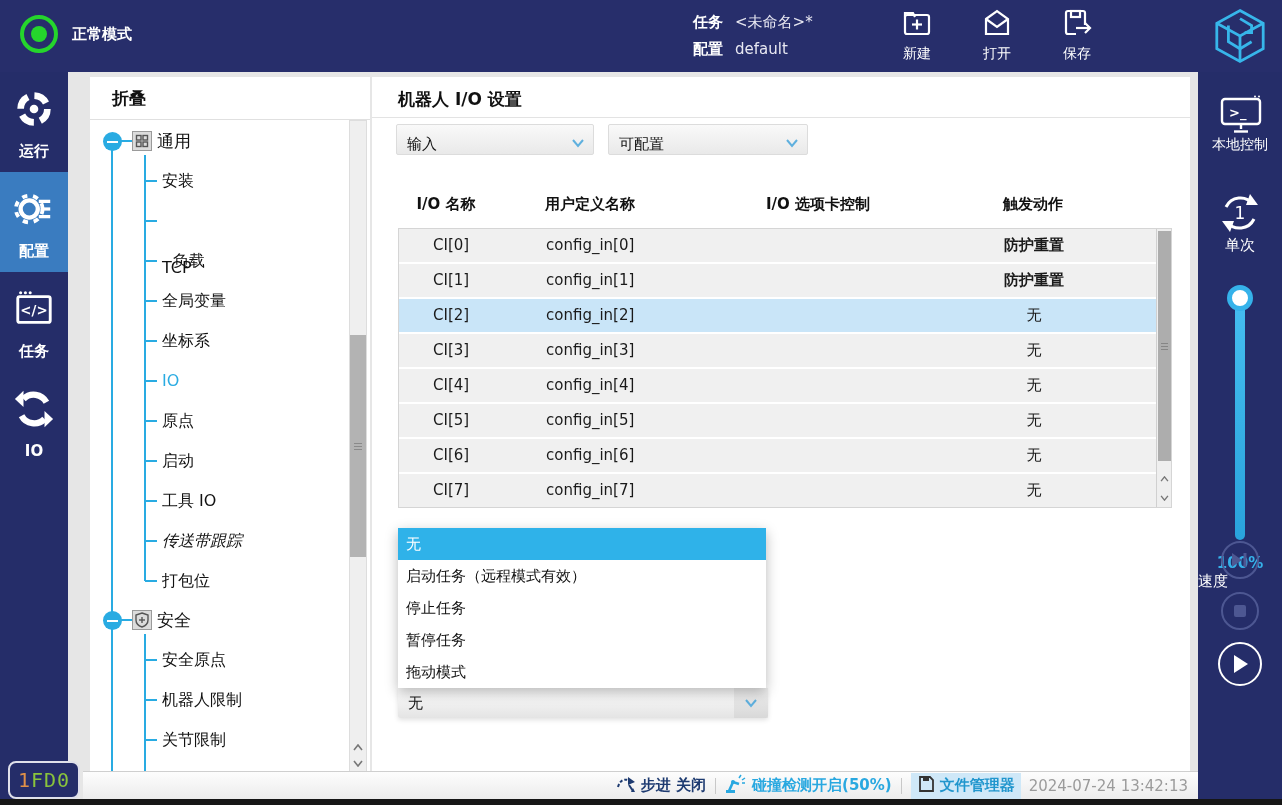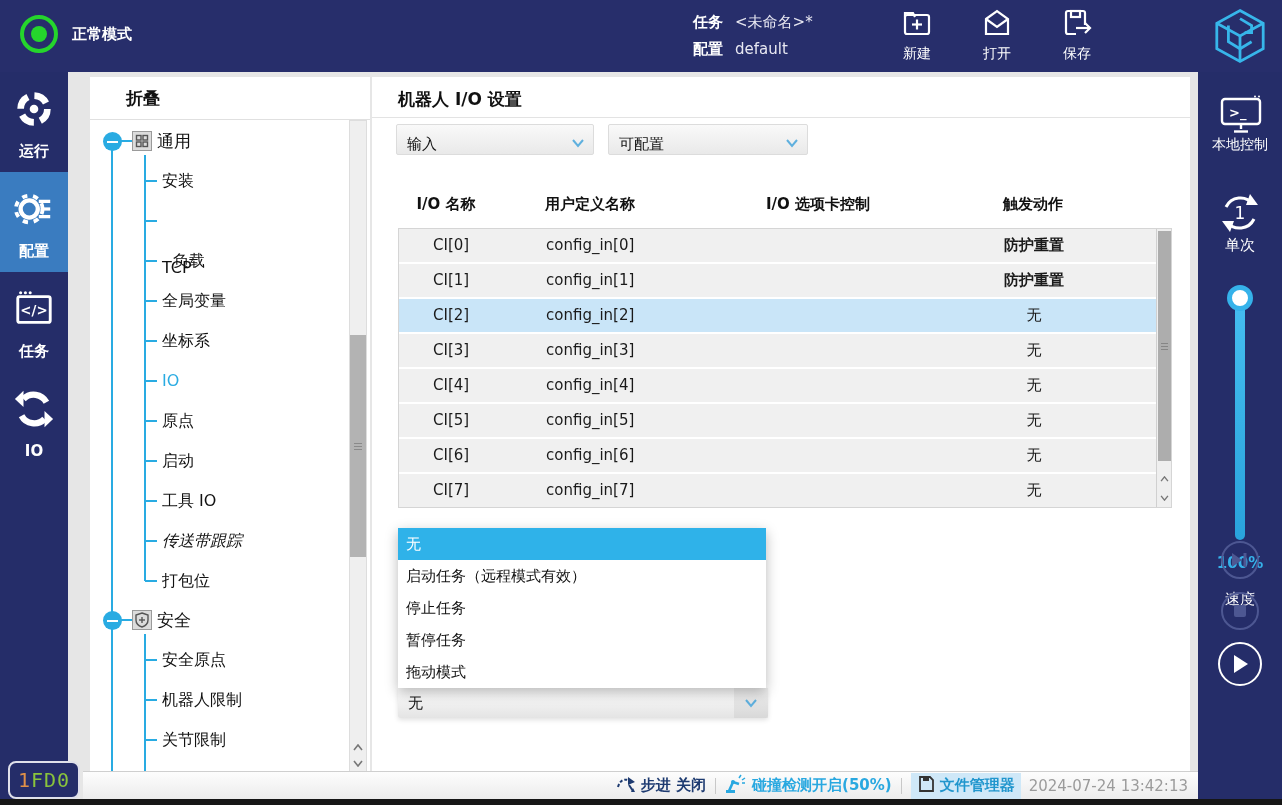--- a/index.html
+++ b/index.html
@@ -25,21 +25,21 @@
   #left-sidebar{position:absolute;left:0;top:72px;width:68px;height:733px;background:#252d69;}
   .nav-item{height:100px;display:flex;flex-direction:column;align-items:center;padding-top:16px;box-sizing:border-box;gap:8px;color:#fff;cursor:pointer;}
   .nav-item.active{background:#3a7cc0;}
   .nav-item .nlabel{font-size:15px;font-weight:bold;}
   #badge{position:absolute;left:8px;top:761px;width:68px;height:34px;border:2px solid #dfe0ea;border-radius:8px;background:#252d69;display:flex;align-items:center;justify-content:center;font-family:"DejaVu Sans Mono",monospace;font-size:20px;letter-spacing:1px;}
   #badge .p1{color:#e09048;}
   #badge .p2{color:#8ac43c;}
 
   
   #tree-panel{position:absolute;left:90px;top:77px;width:280px;height:694px;background:#fff;}
-  #tree-header{position:absolute;left:0;top:0;right:0;height:42px;border-bottom:1px solid #e0e0e0;display:flex;align-items:center;padding-left:36px;font-size:17px;font-weight:bold;color:#111;}
+  #tree-header{position:absolute;left:0;top:0;right:0;height:42px;border-bottom:1px solid #e0e0e0;display:flex;align-items:center;padding-left:22px;font-size:17px;font-weight:bold;color:#111;}
   #tree-content{position:absolute;left:0;top:0;right:0;bottom:0;overflow:hidden;}
   .vline{position:absolute;width:2px;background:#29abe2;}
   .hline{position:absolute;height:2px;background:#29abe2;}
   .tree-toggle{position:absolute;left:13px;width:19px;height:19px;border-radius:50%;background:#29abe2;cursor:pointer;}
   .tree-toggle::after{content:"";position:absolute;left:4px;right:4px;top:8.5px;height:2px;background:#fff;}
   .tree-gicon{position:absolute;left:42px;width:20px;height:20px;}
   .tree-glabel{position:absolute;left:67px;font-size:17px;color:#111;cursor:pointer;white-space:nowrap;}
   .tree-clabel{position:absolute;left:72px;font-size:16px;color:#111;cursor:pointer;white-space:nowrap;}
   .tree-clabel.sel{color:#29abe2;}
   .vscroll-track{position:absolute;left:259px;top:43px;width:18px;height:652px;background:#efefef;border:1px solid #ddd;box-sizing:border-box;}
@@ -77,21 +77,21 @@
   .opt.sel{background:#2fb2e9;color:#fff;}
   #trigger-select{position:absolute;left:26px;top:611px;width:370px;height:30px;background:linear-gradient(#fdfdfd,#e4e4e4);border-radius:2px;box-shadow:0 2px 5px rgba(0,0,0,0.12);display:flex;align-items:center;padding-left:10px;font-size:15px;color:#111;box-sizing:border-box;cursor:pointer;}
   #trigger-select .chevzone{position:absolute;right:0;top:0;width:34px;height:30px;background:rgba(0,0,0,0.05);display:flex;align-items:center;justify-content:center;}
 
   
   #right-sidebar{position:absolute;left:1198px;top:72px;width:84px;height:733px;background:#252d69;color:#fff;}
   .rs-label{position:absolute;width:84px;text-align:center;font-size:14px;}
   #slider-track{position:absolute;left:37px;top:226px;width:10px;height:242px;border-radius:5px;background:linear-gradient(#45bdf0,#29a3dc);}
   #slider-knob{position:absolute;left:29px;top:213px;width:26px;height:26px;border-radius:50%;background:#fff;border:5px solid #35b2ea;box-sizing:border-box;cursor:pointer;}
   #speed-val{position:absolute;top:482px;width:84px;text-align:center;color:#35b2ea;font-weight:bold;font-size:15px;}
-  #speed-lbl{position:absolute;top:500px;width:84px;text-align:center;font-size:15px;margin-top:18px;}
+  #speed-lbl{position:absolute;top:500px;width:84px;font-size:15px;}
   .pbtn{position:absolute;left:50%;transform:translateX(-50%);border-radius:50%;display:flex;align-items:center;justify-content:center;box-sizing:border-box;cursor:pointer;}
   .pbtn.dis{border:2px solid #4d5792;}
   .pbtn.en{border:2.5px solid #fff;}
 
   
   #statusbar{position:absolute;left:83px;top:771px;width:1115px;height:28px;background:linear-gradient(#fdfdfd,#ececec);border-top:1px solid #cfcfcf;box-sizing:border-box;display:flex;align-items:center;justify-content:flex-end;padding-right:10px;font-size:15px;}
   #statusbar .sep{width:1px;height:16px;background:#c8c8c8;margin:0 9px;}
   #step-group{display:flex;align-items:center;gap:5px;color:#1d3a70;font-weight:bold;}
   #collision-group{display:flex;align-items:center;gap:5px;color:#29a8e0;font-weight:bold;}
   #file-chip{display:flex;align-items:center;gap:5px;background:#cfe8f8;padding:2px 6px;color:#2196cd;font-weight:bold;cursor:pointer;}

